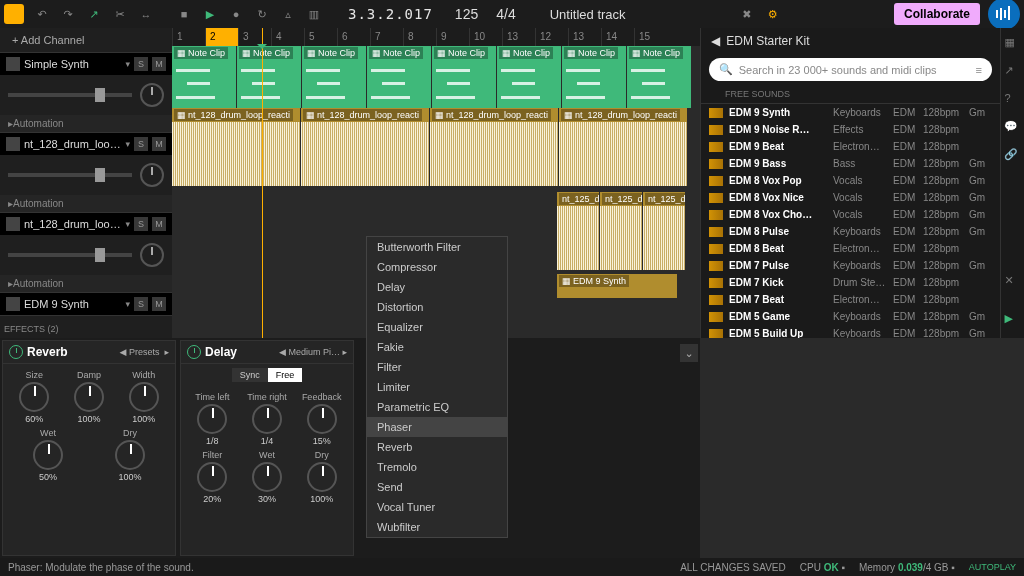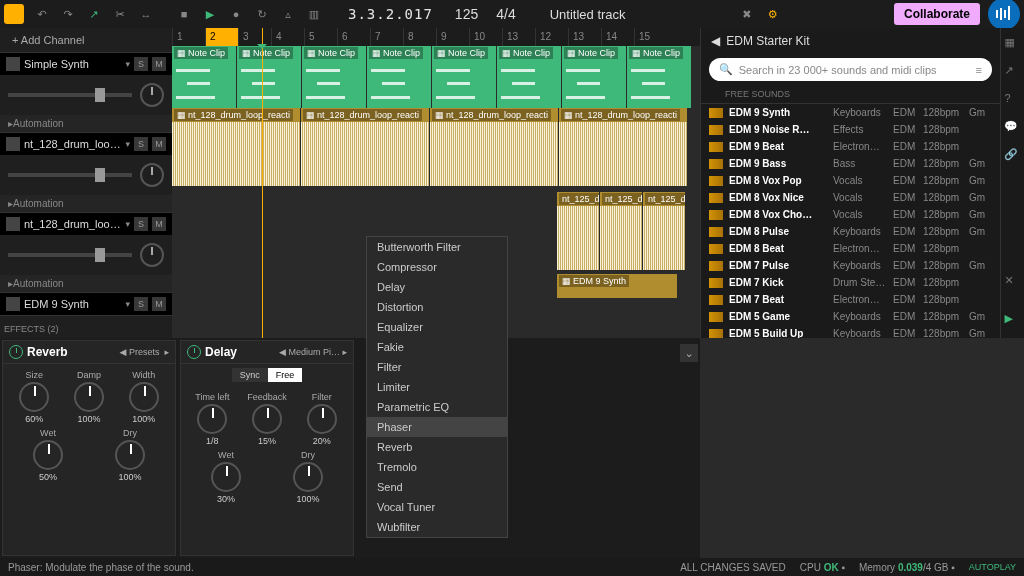--- a/index.html
+++ b/index.html
@@ -507,20 +507,25 @@
       <span>Sync</span>
       <span class="active">Free</span>
     </div>
     <div class="fx-knobs" id="delay-knobs">
         <div class="knob-grp">
           <div class="knob-lbl">Time left</div>
           <div class="knob"></div>
           <div class="knob-val">1/8</div>
         </div>
         <div class="knob-grp">
+          <div class="knob-lbl">Time right</div>
+          <div class="knob"></div>
+          <div class="knob-val">1/4</div>
+        </div>
+        <div class="knob-grp">
           <div class="knob-lbl">Feedback</div>
           <div class="knob"></div>
           <div class="knob-val">15%</div>
         </div>
         <div class="knob-grp">
           <div class="knob-lbl">Filter</div>
           <div class="knob"></div>
           <div class="knob-val">20%</div>
         </div>
         <div class="knob-grp">

